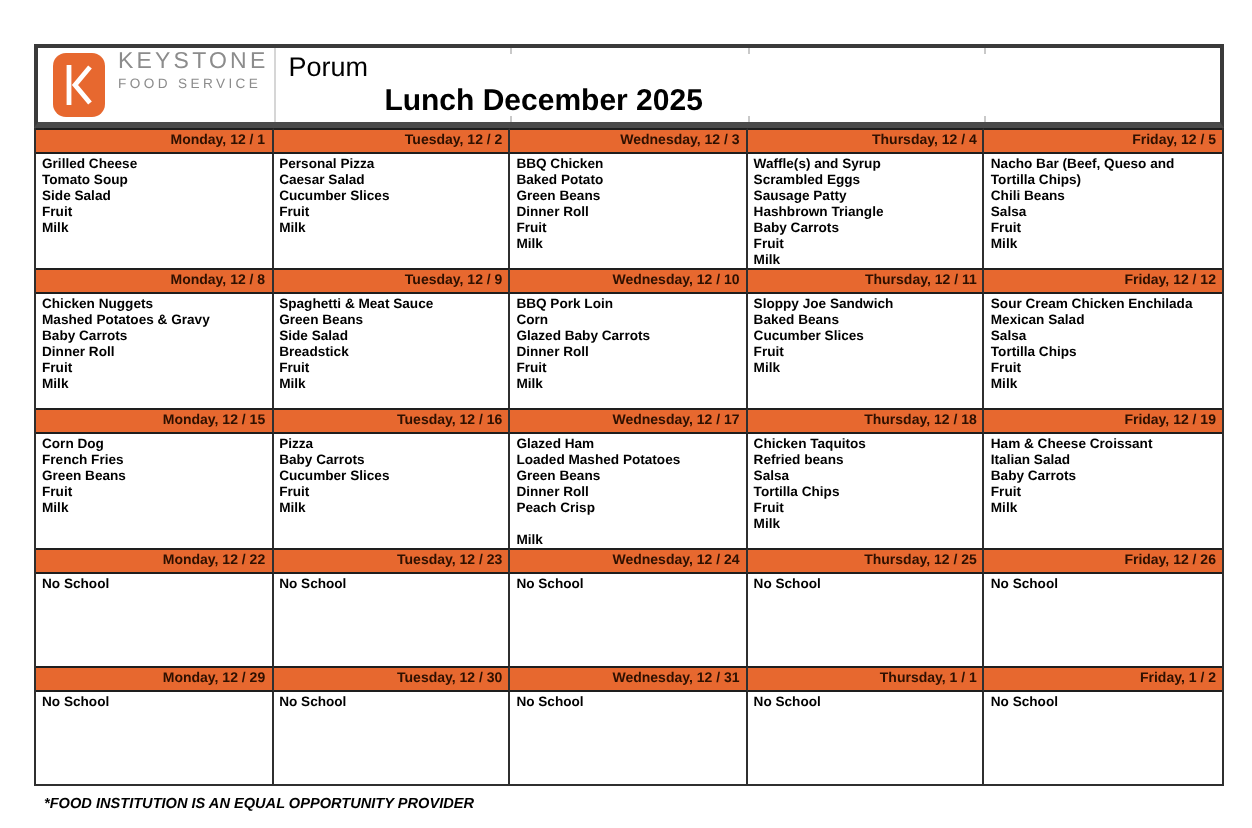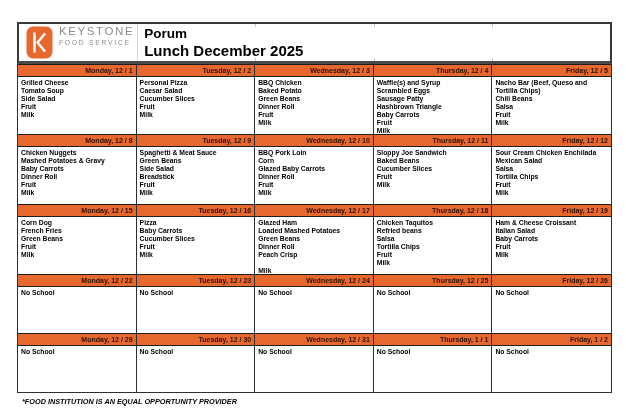--- a/index.html
+++ b/index.html
@@ -15,22 +15,22 @@
     border:2px solid #3a3a3a;border-bottom:3px solid #4a4a4a;
     display:flex;align-items:center;box-sizing:content-box;
   }
   .band .col-divider{position:absolute;top:0;bottom:0;width:1px;background:#d6d6d6;}
   .band .tick{position:absolute;width:1px;height:3px;background:#c9c9c9;}
   .logo-block{width:20%;display:flex;align-items:flex-start;gap:6px;padding-left:7px;box-sizing:border-box;}
   .brand-text{display:flex;flex-direction:column;line-height:1;}
   .brand-name{font-size:11.5px;letter-spacing:1.6px;color:#8c8c8c;font-weight:400;}
   .brand-tagline{font-size:6.8px;letter-spacing:1.7px;color:#8c8c8c;margin-top:2px;font-weight:400;}
   .title-block{padding-left:7px;display:flex;flex-direction:column;justify-content:center;}
-  .site-name{font-size:13.5px;font-weight:bold;line-height:16px;}
-  .menu-title{font-size:15px;font-weight:bold;line-height:17px;}
+  .site-name{font-size:13.5px;font-weight:normal;line-height:16px;}
+  .menu-title{font-size:15px;font-weight:bold;line-height:17px;margin-left:48px;}
 
   
   .calendar{
     display:grid;grid-template-columns:repeat(5,1fr);
     border-left:1px solid #2f2f2f;border-right:1px solid #2f2f2f;border-bottom:1px solid #2f2f2f;
     background:#fff;
   }
   .cell{box-sizing:border-box;border-right:1px solid #2f2f2f;overflow:hidden;}
   .cell:nth-child(5n){border-right:none;}
   .date-cell{

